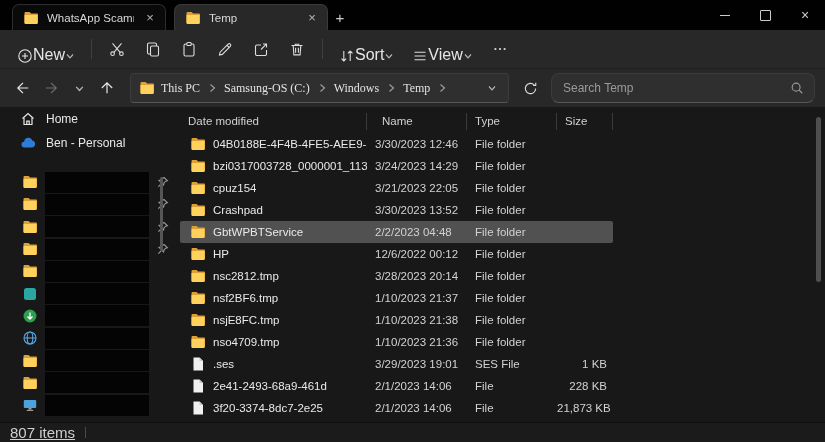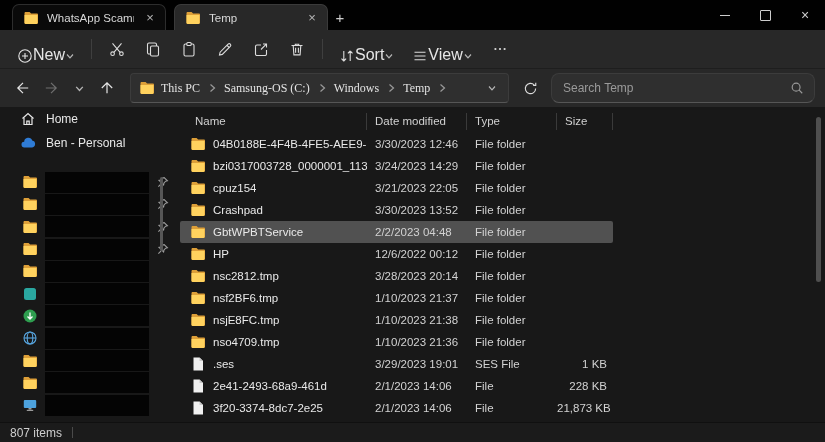--- a/index.html
+++ b/index.html
@@ -70,21 +70,21 @@
   .frow.selected{background:#515151;}
   .cell{font-size:11.5px;color:#d2d2d2;padding-left:8px;white-space:nowrap;overflow:hidden;}
   .cell.name{display:flex;align-items:center;gap:7px;padding-left:10px;color:#e9e9e9;}
   .cell.name .fname{white-space:nowrap;overflow:hidden;}
   .cell.size{text-align:right;padding-right:6px;padding-left:0;}
   .v-scrollbar{position:absolute;right:4px;top:10px;width:5px;height:165px;background:#4f4f4f;border-radius:3px;}
 
   
   .statusbar{height:19px;background:#1b1b1b;display:flex;align-items:center;padding-left:10px;gap:10px;
              border-top:1px solid #101010;flex-shrink:0;}
-  .statusbar .count{font-size:12px;color:#cfcfcf;}
+  .statusbar .count{font-size:15px;color:#cfcfcf;text-decoration:underline;}
   .status-sep{width:1px;height:11px;background:#4a4a4a;}
 </style>
 </head>
 <body>
 
 <div class="window">
 
   <div class="titlebar">
     <div class="tab-strip">
         <div class="tab">
@@ -447,22 +447,22 @@
               </svg>
             </span>
             <span class="redact"></span>
           </div>
         </div>
       <div class="side-scroll"></div>
     </div>
 
     <div class="filearea">
       <div class="list-header" id="list-header">
+          <div class="hcell c1">Date modified</div>
           <div class="hcell c0">Name</div>
-          <div class="hcell c1">Date modified</div>
           <div class="hcell c2">Type</div>
           <div class="hcell c3">Size</div>
         </div>
       <div class="rows" id="file-rows">
           <div class="frow">
             <div class="cell name">
               <span class="icon16">
                 <svg width="16" height="16" viewBox="0 0 16 16">
                   <path fill="#dd9f38" d="M1.5 3.2c0-.7.5-1.2 1.2-1.2h3.4c.4 0 .7.1 1 .4l1 1h5.7c.7 0 1.2.5 1.2 1.2v8.2c0 .7-.5 1.2-1.2 1.2H2.7c-.7 0-1.2-.5-1.2-1.2V3.2z"></path>
                   <path fill="#ffd25e" d="M1.5 5.1h13v7.7c0 .7-.5 1.2-1.2 1.2H2.7c-.7 0-1.2-.5-1.2-1.2V5.1z"></path>

